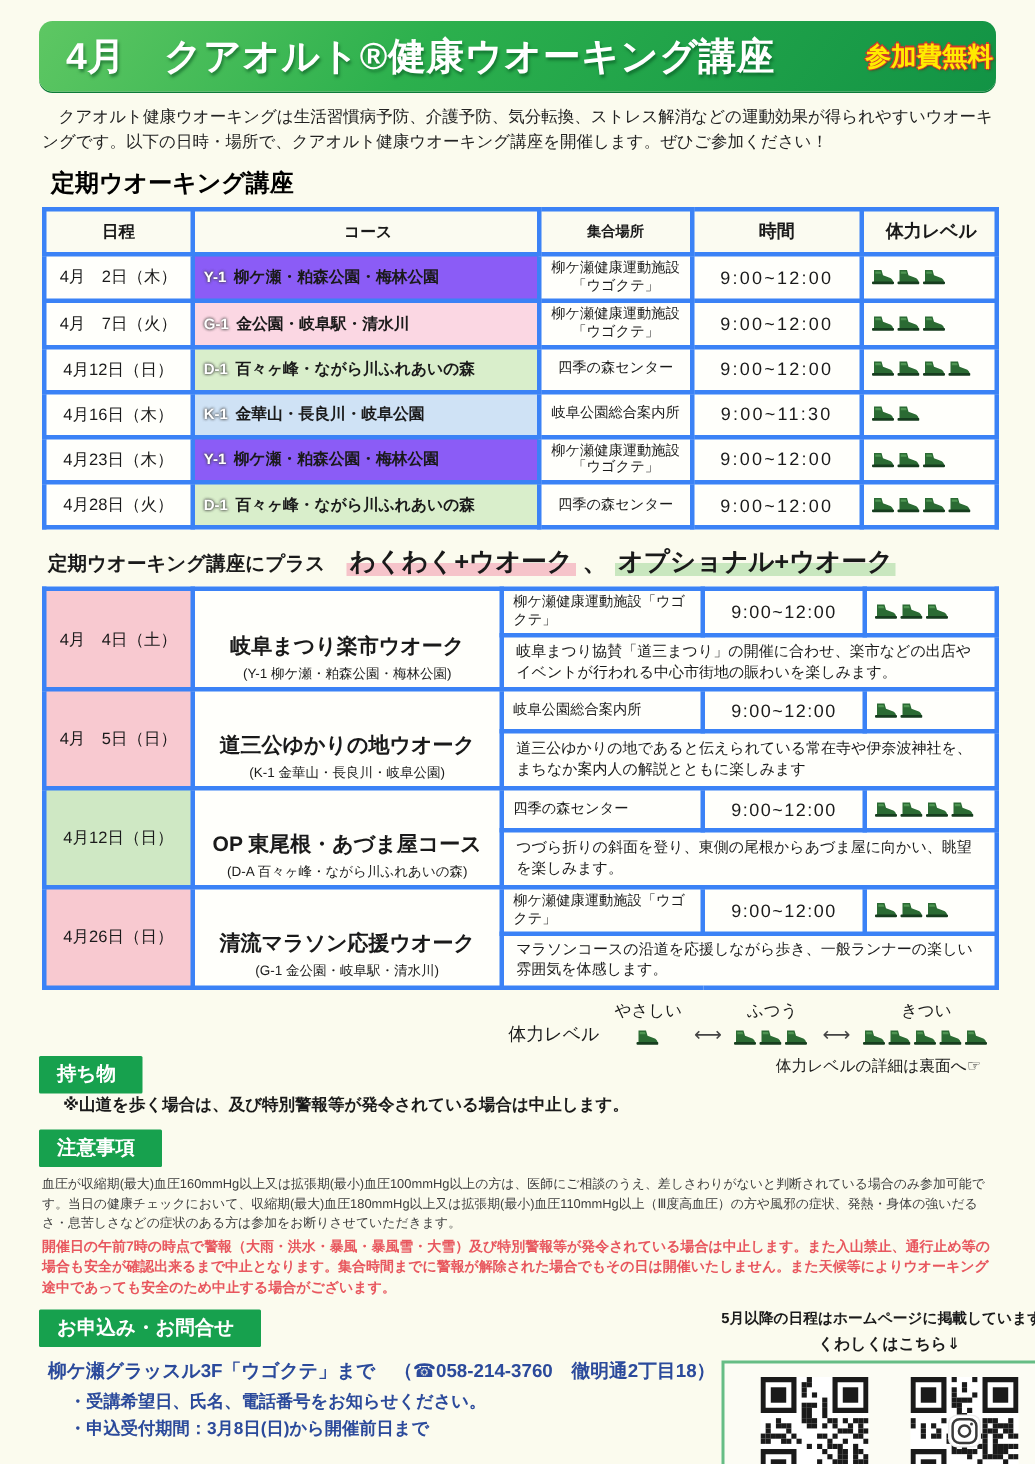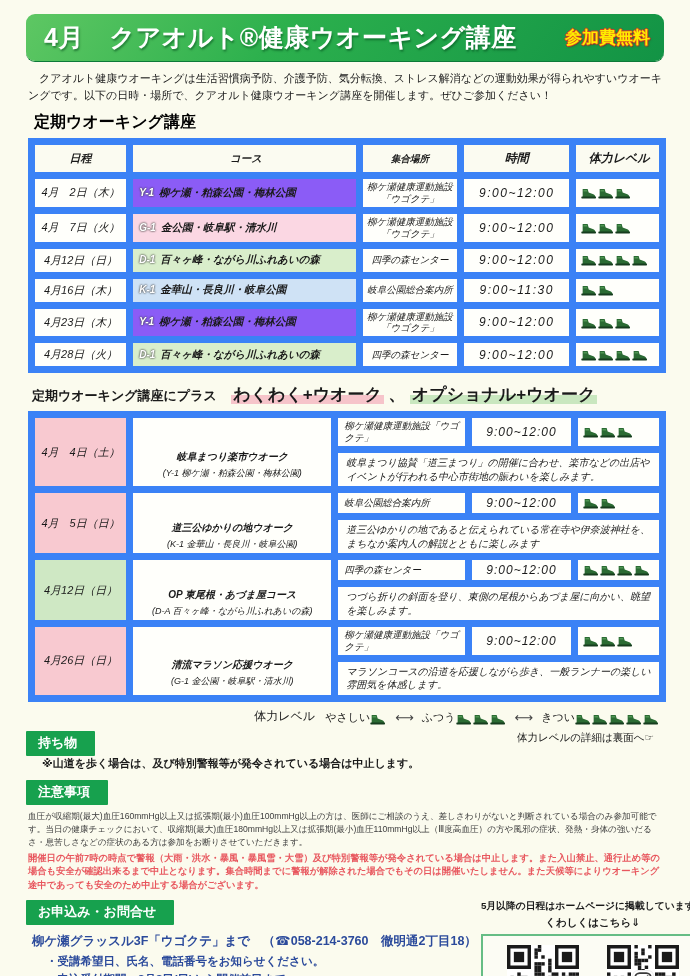--- a/index.html
+++ b/index.html
@@ -8,42 +8,42 @@
     width:690px; height:976px; position:relative; overflow:hidden;
     background:#fbfbee;
     font-family:"Liberation Sans","DejaVu Sans",sans-serif;
     color:#1a1a1a;
     padding:14px 26px 10px 26px;
   }
   
   .banner {
     border-radius:9px;
     background:linear-gradient(125deg,#5ec763 0%,#2cb04d 40%,#129345 100%);
-    padding:7px 14px 7px 18px;
+    padding:7px 2px 7px 18px;
     box-shadow:0 1px 0 #0c7a38;
   }
   .banner-top { display:flex; align-items:center; gap:12px; }
   .banner-title {
     flex:1; color:#ffffff; font-size:25px; font-weight:bold; letter-spacing:.5px;
     text-shadow:1px 2px 2px rgba(0,70,25,.5); white-space:nowrap;
   }
   .fee-badge {
     color:#ffec00; font-size:17px; font-weight:bold; white-space:nowrap;
     text-shadow:-1px 0 0 #d23a2a, 1px 0 0 #d23a2a, 0 -1px 0 #d23a2a, 0 1px 0 #d23a2a, 1px 1px 2px rgba(120,0,0,.6);
   }
   .banner-sub {
     color:#ffffff; font-size:13.5px; font-weight:bold; text-align:center;
     margin-top:3px; text-shadow:1px 1px 1px rgba(0,70,25,.45);
   }
   
   .intro { font-size:11px; line-height:1.55; margin:9px 2px 8px; color:#222; text-indent:1em; font-weight:500; }
   .sec-title { font-size:16px; font-weight:bold; margin:2px 0 5px 8px; color:#000; }
   
   table { width:100%; border-collapse:collapse; background:#fffffb; margin-left:2px; }
-  th, td { border:7px solid #3b82f6;font-style:italic; }
+  th, td { border:3px solid #3b82f6; }
   th { font-size:12px; font-weight:bold; padding:5px 2px; background:#fbfbf1; }
   .t1 td { height:30px; }
   .c-date  { width:92px;  font-size:11px; text-align:center; white-space:nowrap; }
   .c-course{ width:215px; font-size:10.5px; font-weight:bold; text-align:left; padding:2px 3px 2px 6px; }
   .code    { color:#fff; font-size:10px; font-weight:bold; margin-right:5px;
              text-shadow:0 0 2px rgba(70,70,70,.95), 0 0 2px rgba(70,70,70,.95); }
   .c-place { width:95px;  font-size:9.5px; text-align:center; padding:2px 3px; line-height:1.25; }
   .c-time  { width:105px; font-size:12px; text-align:center; letter-spacing:1.5px; white-space:nowrap; }
   .c-boots { width:84px;  text-align:left; padding-left:5px; }
   .cy { background:#8b5cf6; } .cp { background:#fbd7e3;margin-left:36px; }
@@ -51,31 +51,31 @@
   .dp { background:#f8c9d0; } .dg { background:#cfe8c4; }
   .boot { display:inline-block; vertical-align:middle; margin-right:2px; }
   
   .plus-title { margin:10px 0 5px 6px; white-space:nowrap; }
   .plus-prefix { font-size:13px; font-weight:bold; margin-right:10px; }
   .hl-pink  { font-size:17px; font-weight:bold; background:linear-gradient(transparent 55%, #f6c4ca 55%); padding:0 2px; }
   .hl-sep   { font-size:17px; font-weight:bold; }
   .hl-green { font-size:17px; font-weight:bold; background:linear-gradient(transparent 55%, #c9e7bf 55%); padding:0 2px; }
   .t2 .c-date { width:92px; font-size:11px; }
   .t2 .c-course2 { width:192px; text-align:center; padding:2px; }
-  .t2-title { font-size:10px; font-weight:bold;margin-top:25px; }
+  .t2-title { font-size:14px; font-weight:bold;margin-top:25px; }
   .t2-sub { font-size:9px; margin-top:3px; }
   .t2 .c-place { width:125px; text-align:left; padding-left:6px; }
   .t2 .c-time { width:100px; letter-spacing:1px; }
   .t2 .c-boots { width:82px; }
   .t2 .c-desc { font-size:10px; text-align:left; padding:3px 8px; line-height:1.35; height:26px; }
   .t2 .top-sub td { height:27px; }
   
   .legend { display:flex; align-items:flex-end; gap:8px; width:fit-content; margin:6px 4px 0 auto; }
   .legend-label { font-size:12px; padding-bottom:3px; margin-right:2px; }
-  .lv { display:flex; flex-direction:row; align-items:center; }
+  .lv { display:flex; flex-direction:column; align-items:center; }
   .lv-name { font-size:11px; margin-bottom:2px; }
   .lv-arrow { font-size:13px; color:#444; padding-bottom:3px; }
   .legend-note { text-align:right; font-size:10.5px; margin:3px 10px 0 0; }
   
   .chip { display:inline-block; background:#17a14e; color:#fff; font-size:13px; font-weight:bold;
           padding:3px 18px 4px 12px; border-radius:1px; }
   .belong { margin-top:2px; }
   .belong-items { font-size:11.5px; font-weight:600; margin:6px 0 2px 16px; }
   .belong-note { font-size:11px; font-weight:600; margin-left:16px; }
   .cautions { margin-top:9px; }

